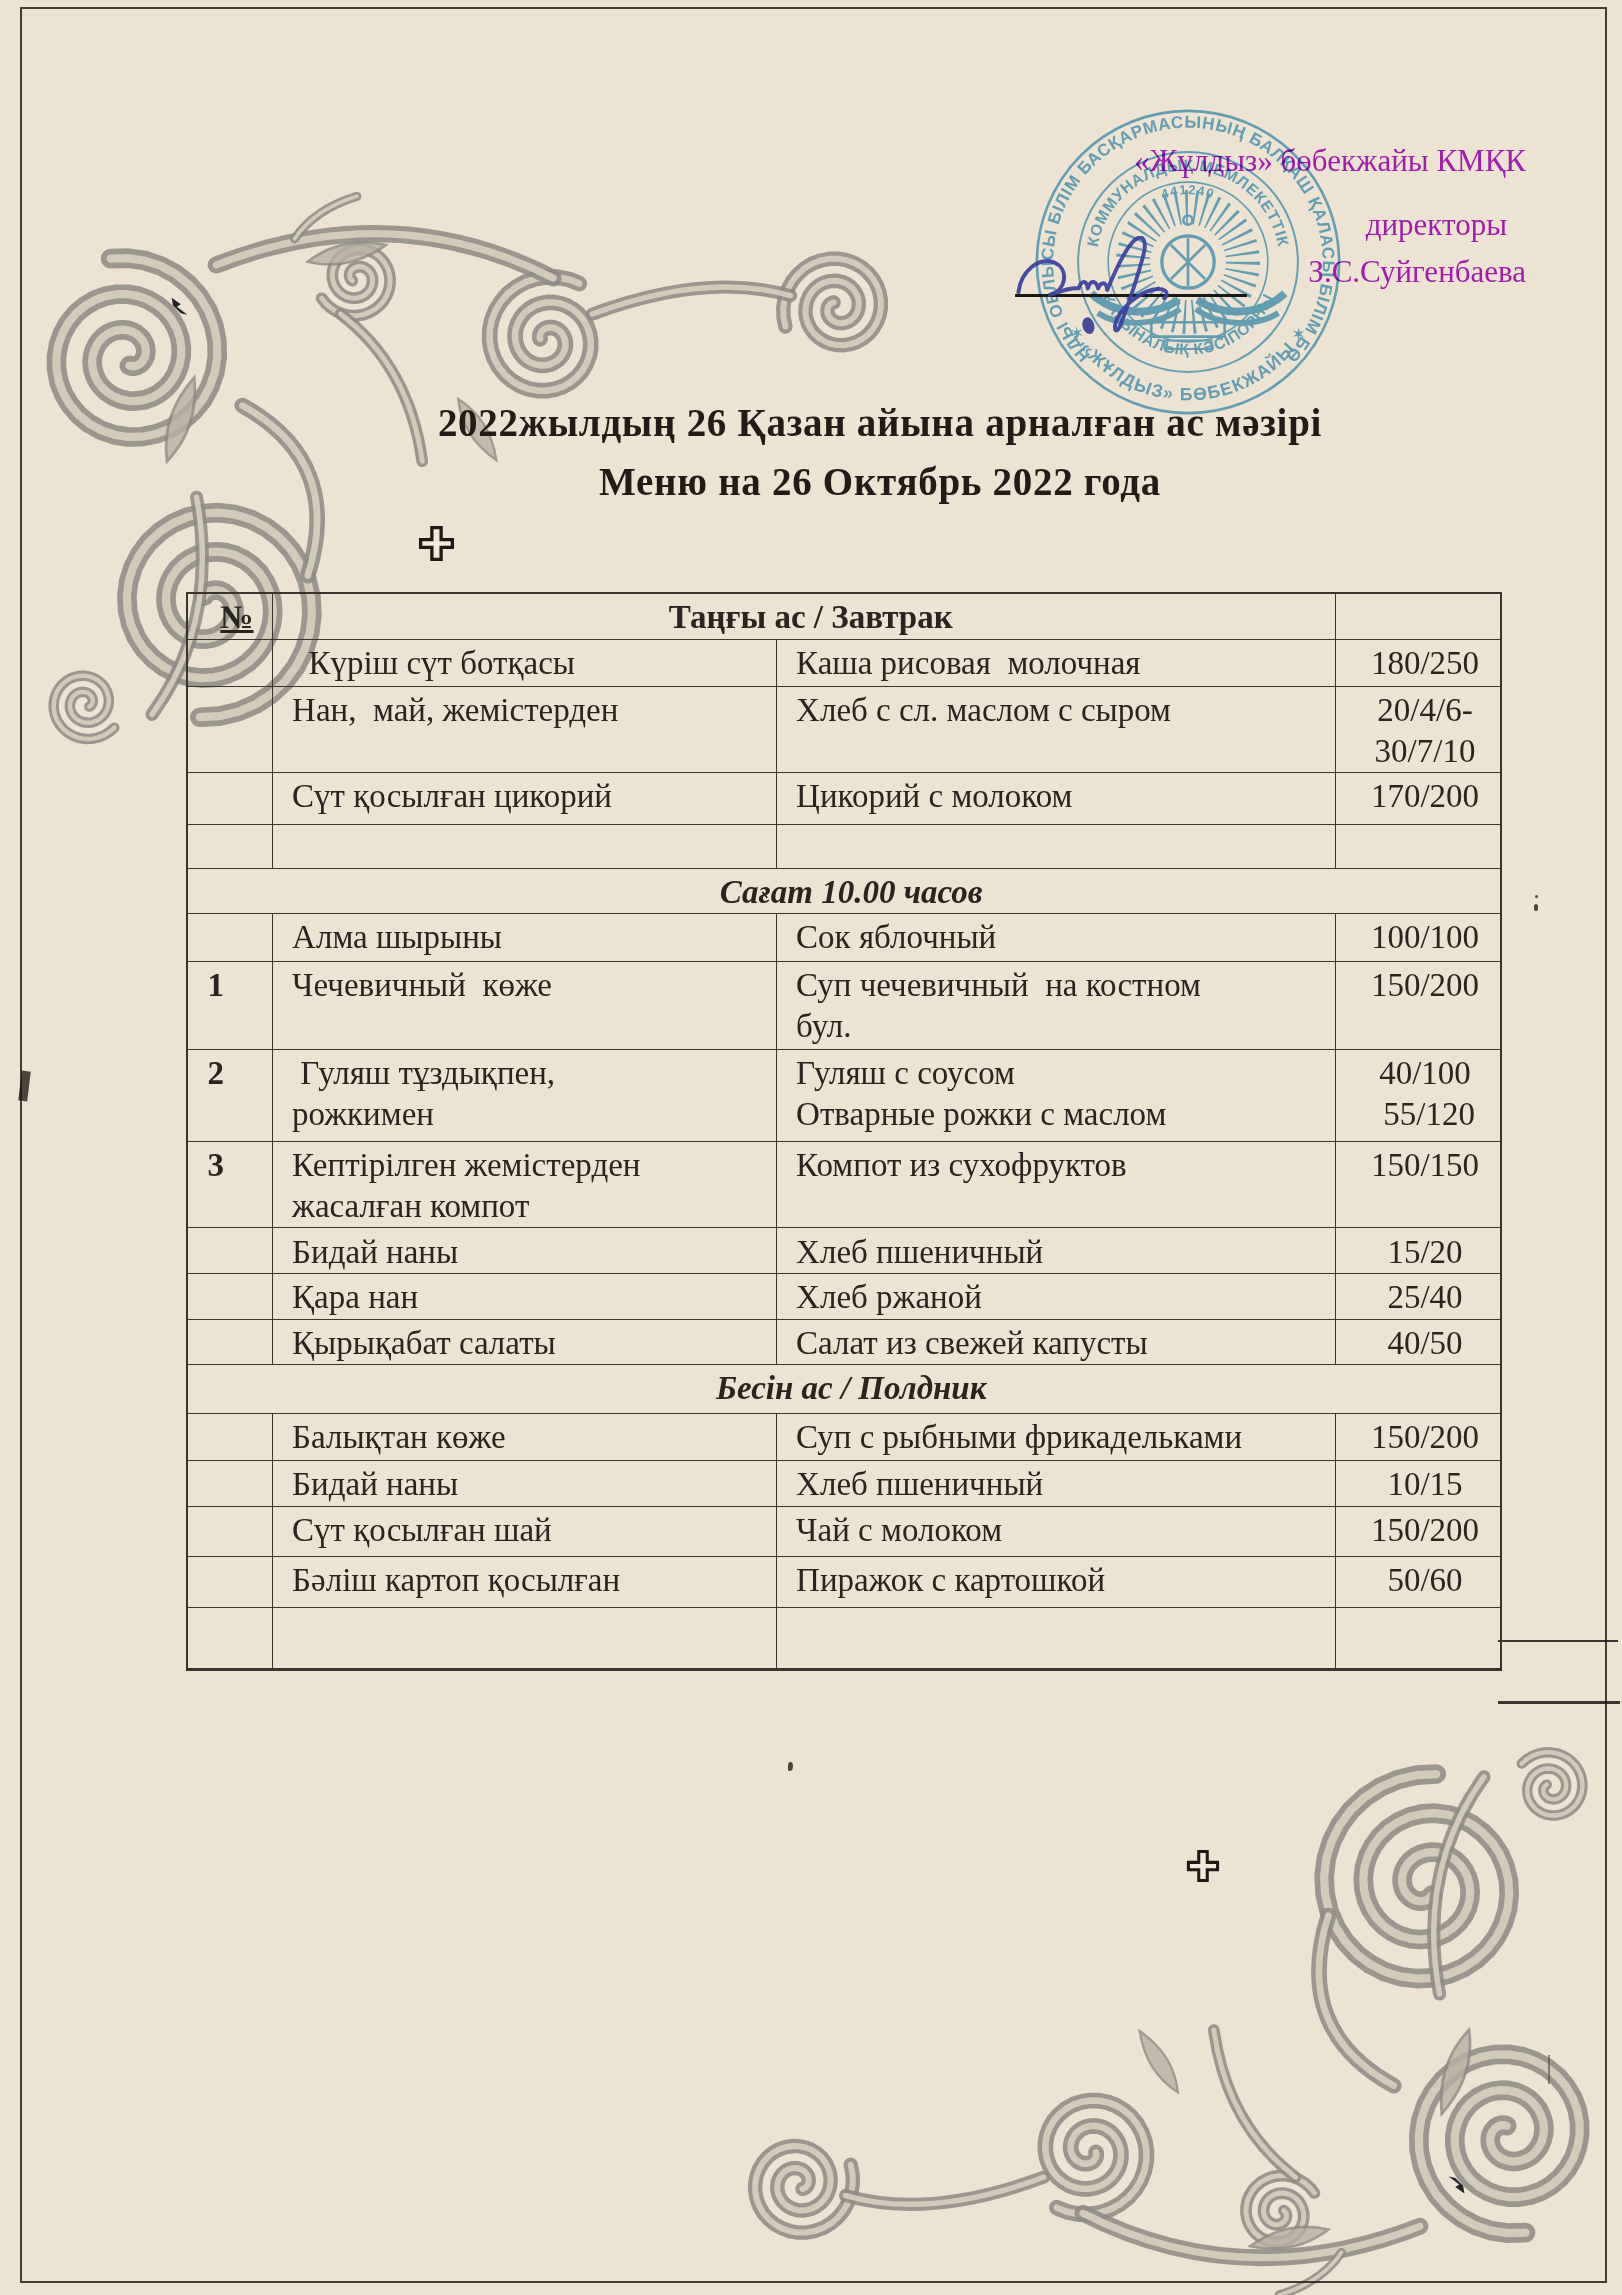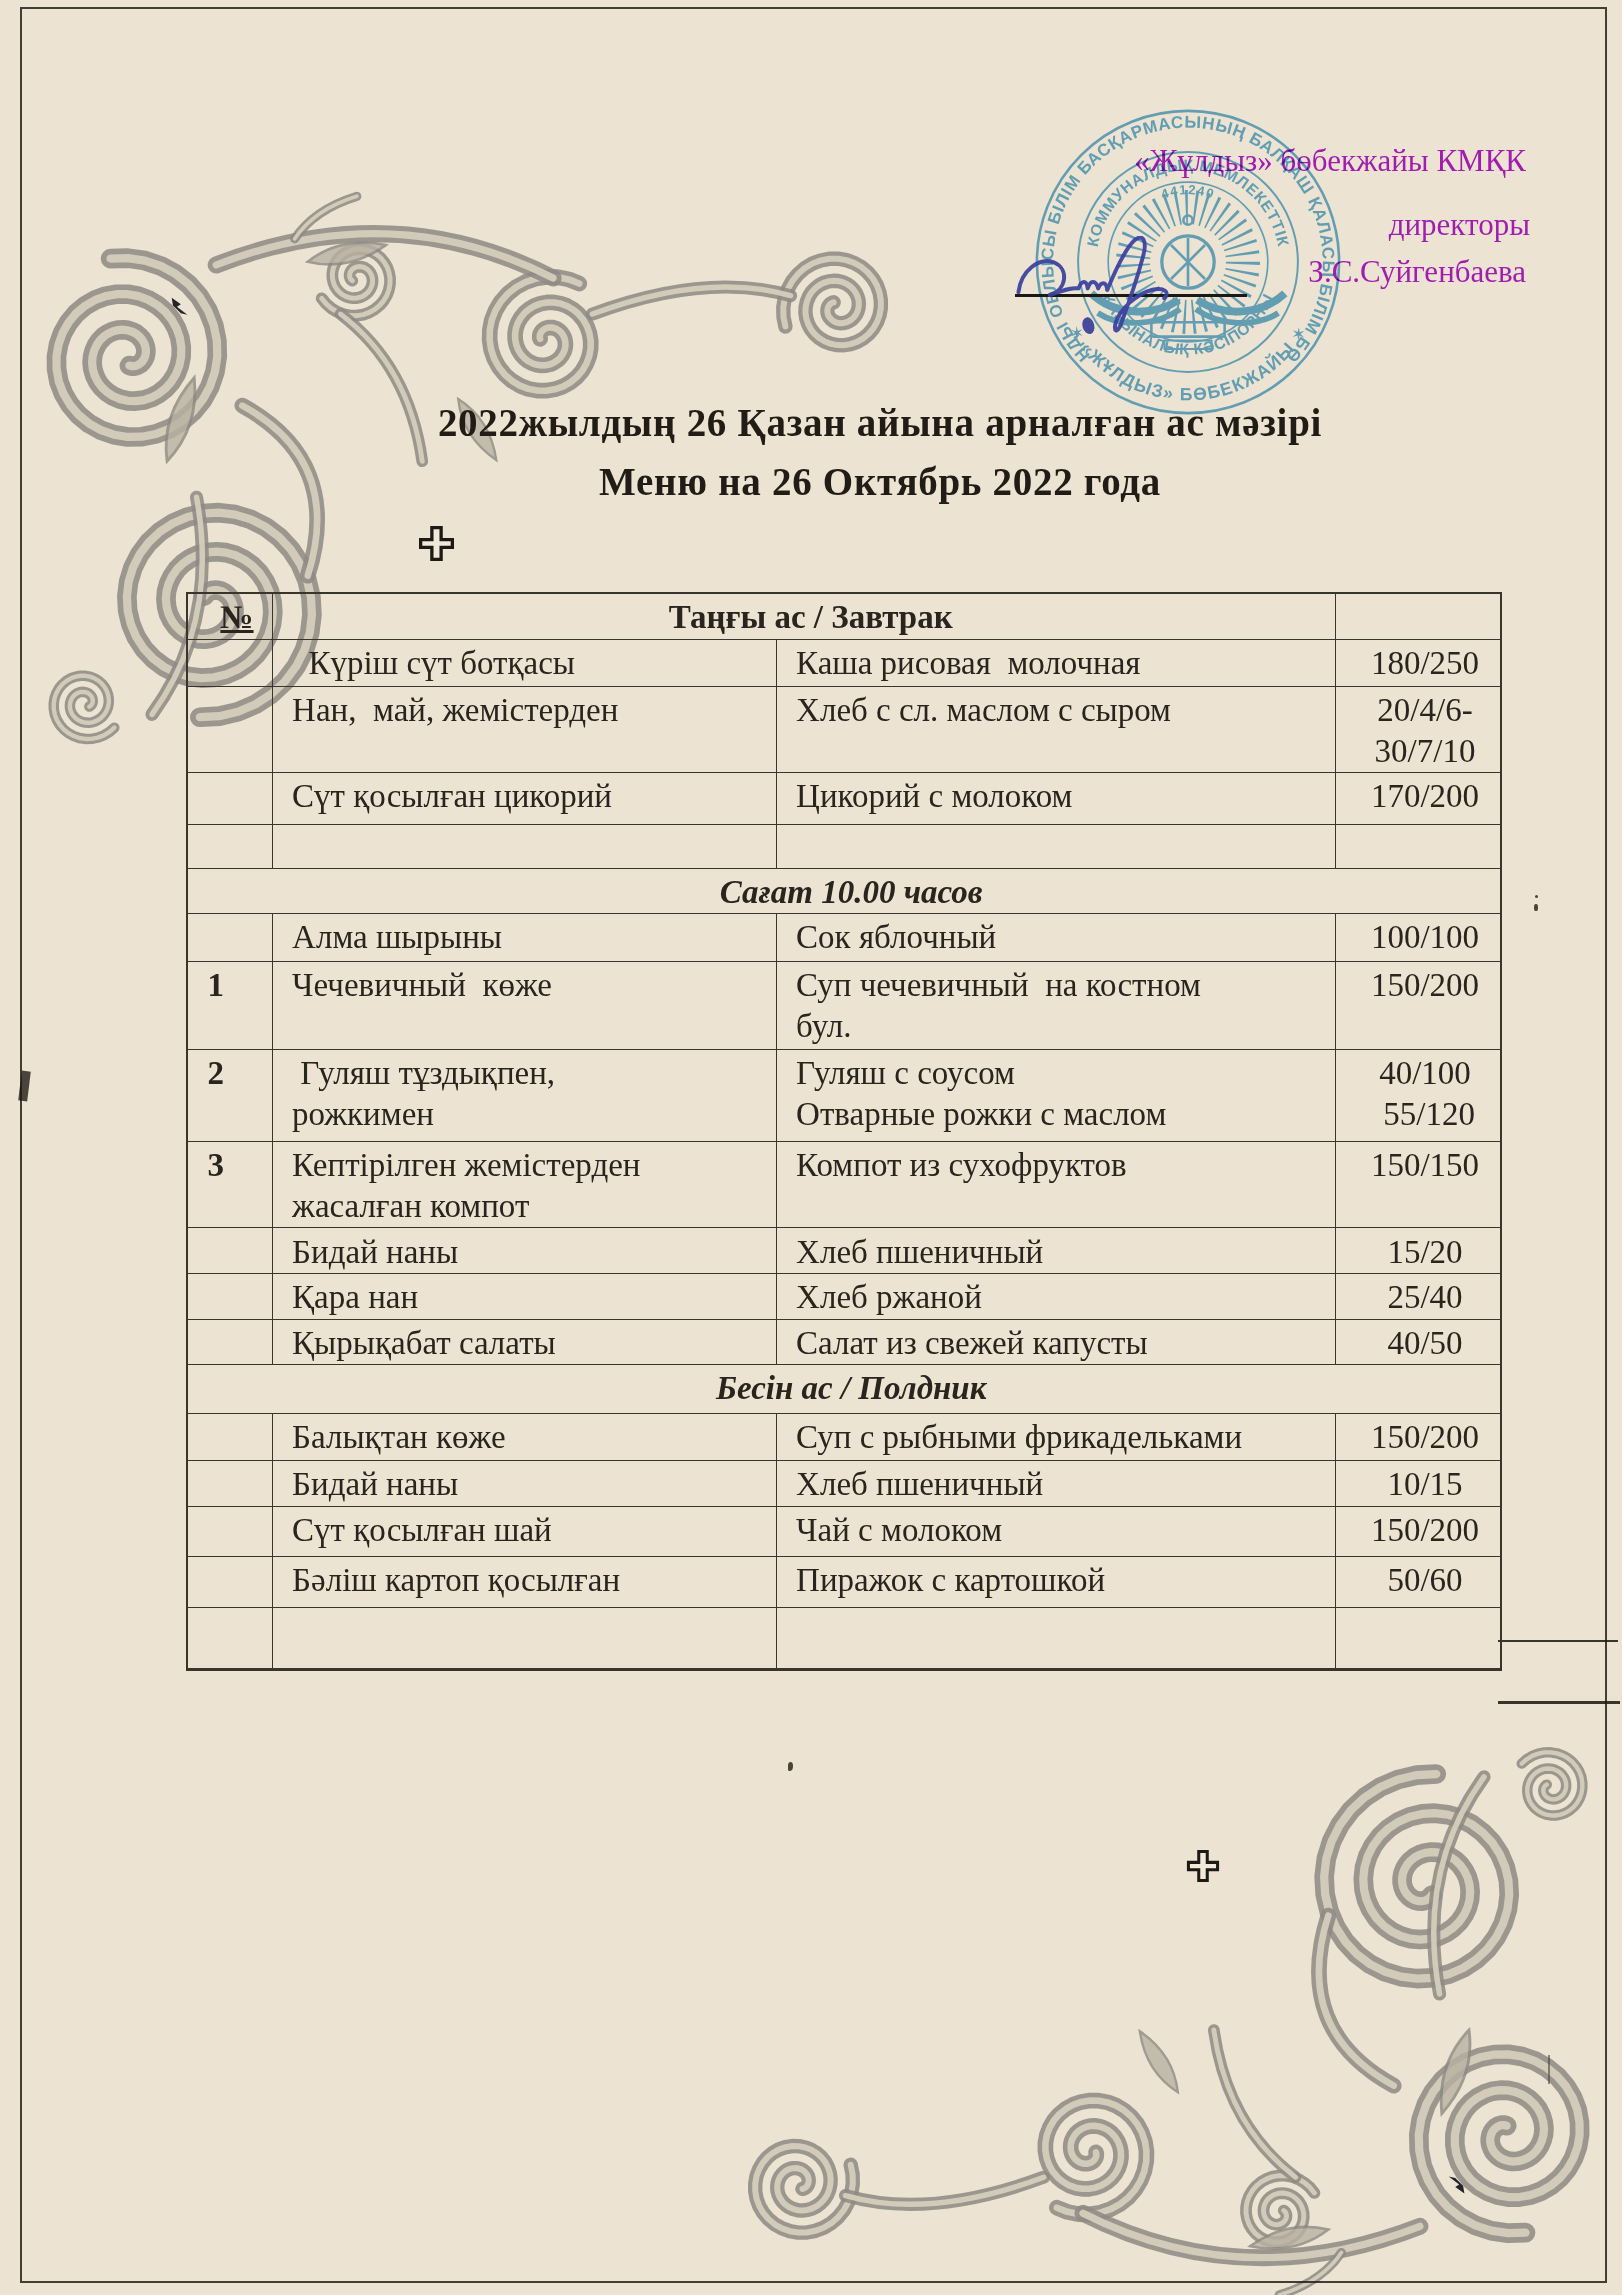--- a/index.html
+++ b/index.html
@@ -10,21 +10,21 @@
     color:#29241e;
   }
   .page-frame{
     position:absolute;left:19.6px;top:6.5px;right:15.7px;bottom:11.8px;
     border:2px solid rgba(28,24,18,.82);pointer-events:none;z-index:9;
   }
   .decor-svg{position:absolute;left:0;top:0;z-index:1;}
   
   .approval{position:absolute;z-index:3;font-size:31px;line-height:1.1;color:#a21caf;}
   .approval.org{right:97px;top:144px;}
-  .approval.role{right:93px;top:208px;}
+  .approval.role{right:116px;top:208px;}
   .approval.signer{right:97px;top:255px;}
   .signature-line{position:absolute;left:1015px;top:294px;width:232px;height:2.6px;background:#1c1914;z-index:5;}
   .stamp-svg{position:absolute;left:1031px;top:105px;width:314px;height:314px;z-index:4;mix-blend-mode:multiply;opacity:.82;}
   .stamp-text{font-family:"Liberation Sans","DejaVu Sans",sans-serif;font-weight:bold;}
   .signature-svg{position:absolute;left:1008px;top:236px;width:196px;height:131px;z-index:6;}
   
   .title-wrap{position:absolute;left:131px;width:1498px;text-align:center;z-index:5;font-weight:bold;color:#211c16;}
   .title-kk{top:400px;font-size:39px;letter-spacing:0.7px;}
   .title-ru{top:459px;font-size:39px;letter-spacing:0.7px;}
   

